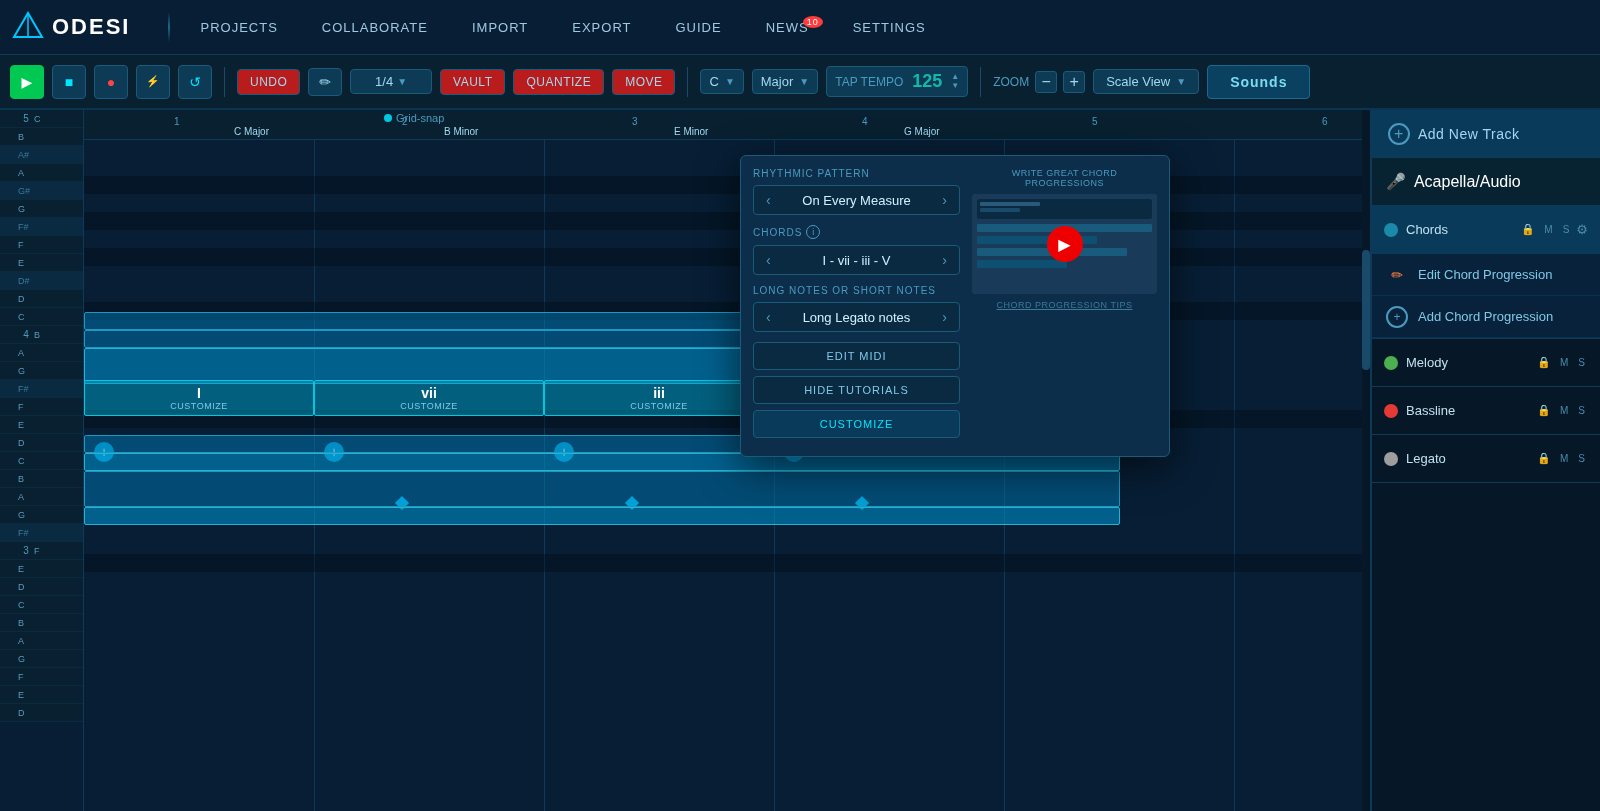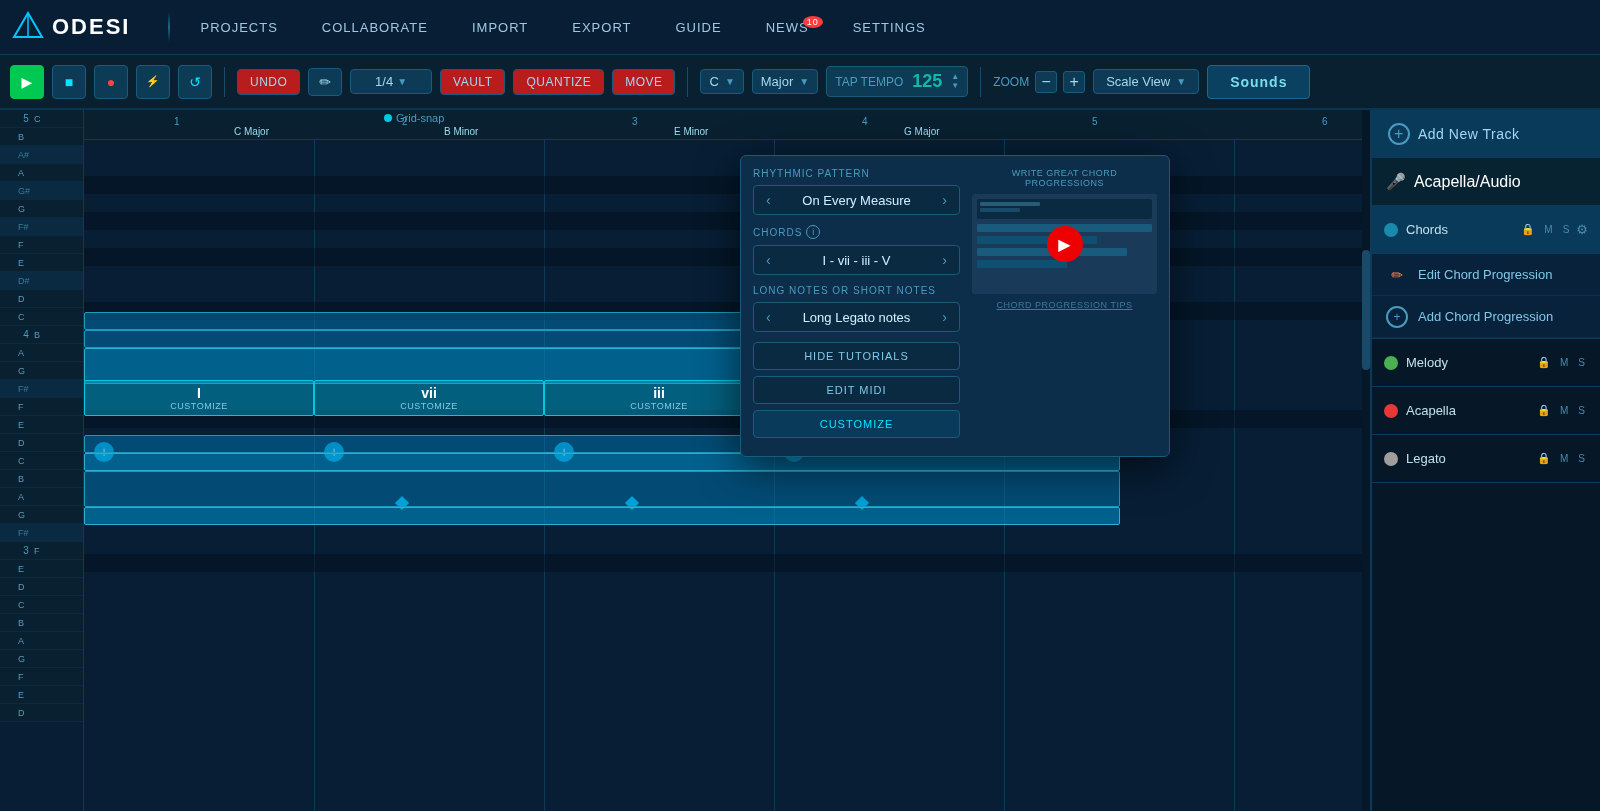--- a/index.html
+++ b/index.html
@@ -992,21 +992,21 @@
       <span class="track-name">Melody</span>
       <div class="track-controls">
         <span style="font-size:11px;color:#4a9abf;padding:2px;">🔒</span>
         <span class="track-ctrl-btn">M</span>
         <span class="track-ctrl-btn">S</span>
       </div>
     </div>
 
     <div class="track-item">
       <div class="track-color-dot" style="background:#e53935;"></div>
-      <span class="track-name">Acapella</span>
+      <span class="track-name">Bassline</span>
       <div class="track-controls">
         <span style="font-size:11px;color:#4a9abf;padding:2px;">🔒</span>
         <span class="track-ctrl-btn">M</span>
         <span class="track-ctrl-btn">S</span>
       </div>
     </div>
 
     <div class="track-item">
       <div class="track-color-dot" style="background:#9e9e9e;"></div>
       <span class="track-name">Legato</span>
@@ -1042,22 +1042,22 @@
           <span class="modal-arrow">›</span>
         </div>
 
         <div class="modal-section-label">LONG NOTES OR SHORT NOTES</div>
         <div class="modal-selector">
           <span class="modal-arrow">‹</span>
           <span class="value">Long Legato notes</span>
           <span class="modal-arrow">›</span>
         </div>
 
+        <div class="modal-btn">EDIT MIDI</div>
         <div class="modal-btn">HIDE TUTORIALS</div>
-        <div class="modal-btn">EDIT MIDI</div>
         <div class="modal-btn primary">CUSTOMIZE</div>
       </div>
 
       <div class="modal-right">
         <div class="tutorial-label">WRITE GREAT CHORD PROGRESSIONS</div>
         <div class="video-thumb">
           <div class="video-img-sim">
 
             <svg width="100%" height="100%" viewBox="0 0 185 100">
               <rect width="185" height="100" fill="#1a3a5a"></rect>

